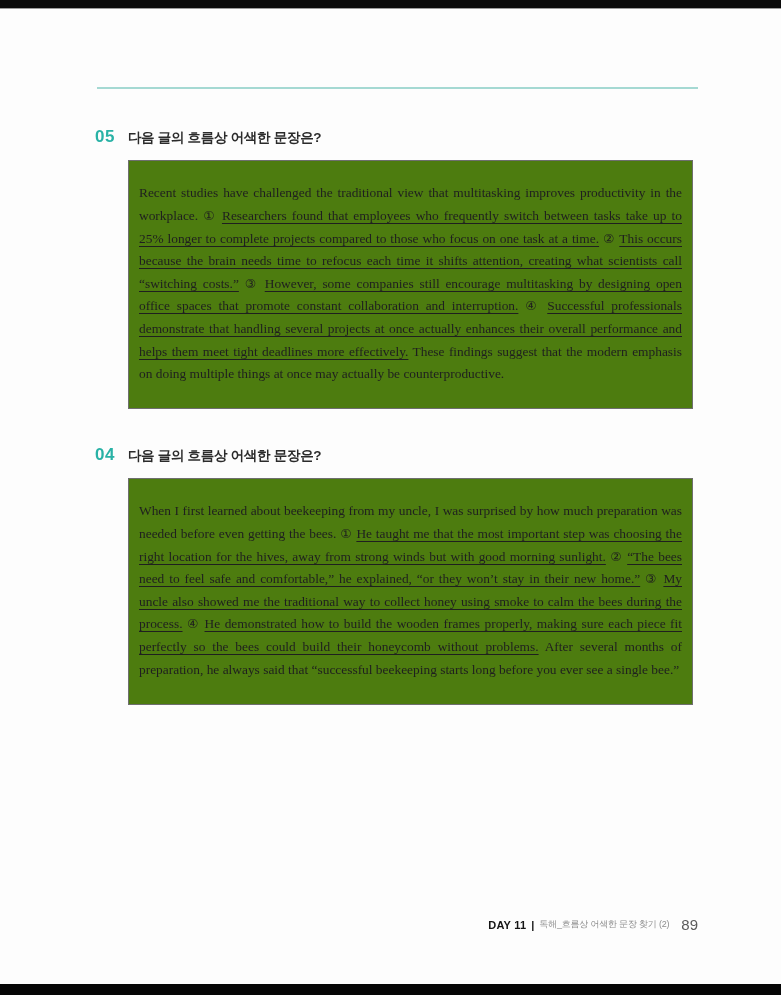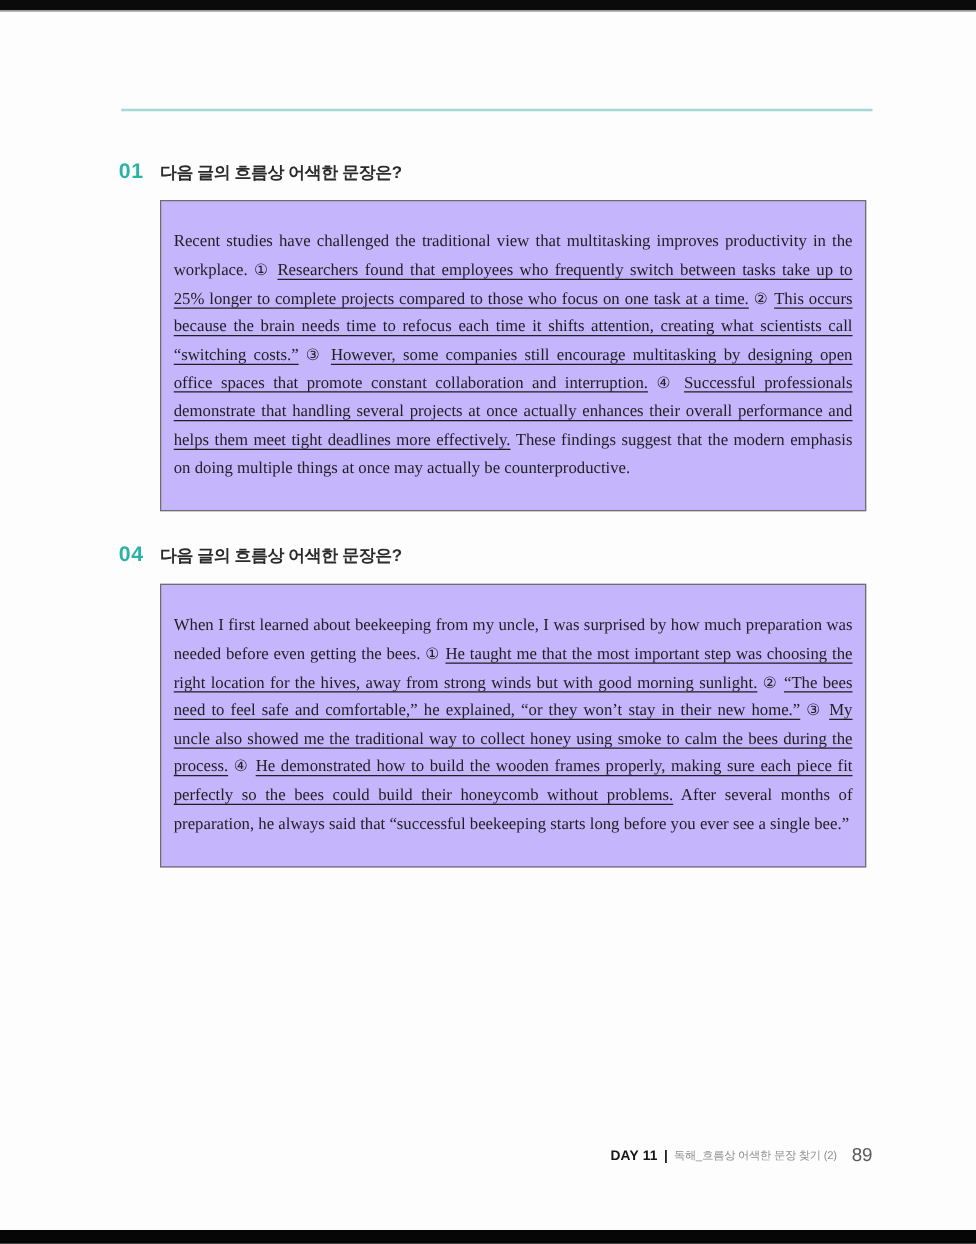--- a/index.html
+++ b/index.html
@@ -15,33 +15,33 @@
   .bottom-bar {
     position:absolute; top:984px; left:0; width:781px; height:11px;
     background:#060606;
   }
   .header-rule {
     position:absolute; top:87px; left:97px; width:601px; height:1.5px;
     background:#a5d9d3;
   }
   .question { position:absolute; left:95px; width:603px; }
   #q03 { top:127px; }
-  #q04 { top:434px; }
+  #q04 { top:445px; }
   .q-head { display:flex; align-items:baseline; }
   .q-num {
     color:#29b2a6; font-size:17px; font-weight:700;
     font-family:"Liberation Sans", sans-serif; letter-spacing:0.5px;
   }
   .q-prompt {
     margin-left:13px; font-size:13.5px; font-weight:700; color:#2b2b2b;
     letter-spacing:-0.3px;
   }
   .box {
     margin-top:13px; margin-left:33px;
-    width:543px; border:1px solid #6e6e6e; background:#c4b5fd;
+    width:543px; border:1px solid #6e6e6e; background:#4d7c0f;
     padding:8px 10px 9px 10px;
   }
   .passage {
     font-family:"Liberation Serif", "DejaVu Serif", serif;
     font-size:13.4px; line-height:22.6px; color:#1f1f1f;
     text-align:justify;
   }
   .passage .u {
     text-decoration:underline;
     text-decoration-thickness:0.9px;
@@ -58,21 +58,21 @@
   .footer .pageno { font-size:15px; color:#5a5a5a; margin-left:12px; }
 </style>
 </head>
 <body>
 
 <div class="top-bar"></div>
 <div class="header-rule"></div>
 
 <section class="question" id="q03">
   <div class="q-head">
-    <span class="q-num">01</span>
+    <span class="q-num">05</span>
     <span class="q-prompt">다음 글의 흐름상 어색한 문장은?</span>
   </div>
   <div class="box">
     <p class="passage"><span>Recent studies have challenged the traditional view that multitasking improves productivity in the workplace. </span><span class="marker">① </span><span class="u">Researchers found that employees who frequently switch between tasks take up to 25% longer to complete projects compared to those who focus on one task at a time.</span><span> </span><span class="marker">② </span><span class="u">This occurs because the brain needs time to refocus each time it shifts attention, creating what scientists call “switching costs.”</span><span> </span><span class="marker">③ </span><span class="u">However, some companies still encourage multitasking by designing open office spaces that promote constant collaboration and interruption.</span><span> </span><span class="marker">④ </span><span class="u">Successful professionals demonstrate that handling several projects at once actually enhances their overall performance and helps them meet tight deadlines more effectively.</span><span> These findings suggest that the modern emphasis on doing multiple things at once may actually be counterproductive.</span></p>
   </div>
 </section>
 
 <section class="question" id="q04">
   <div class="q-head">
     <span class="q-num">04</span>

